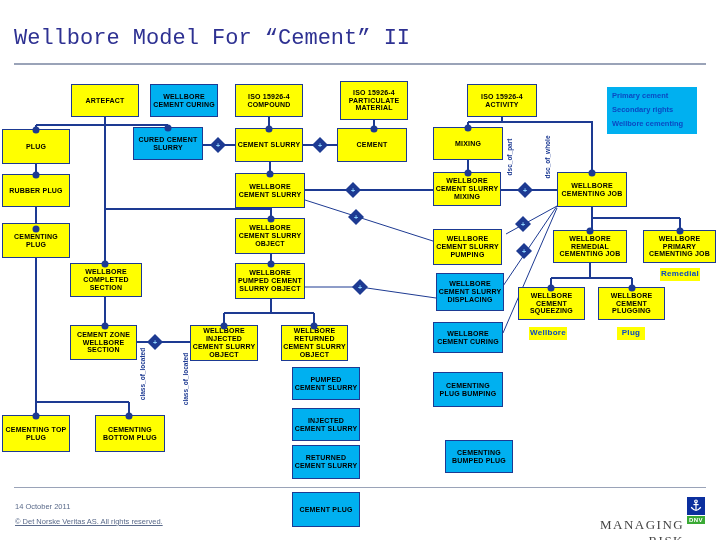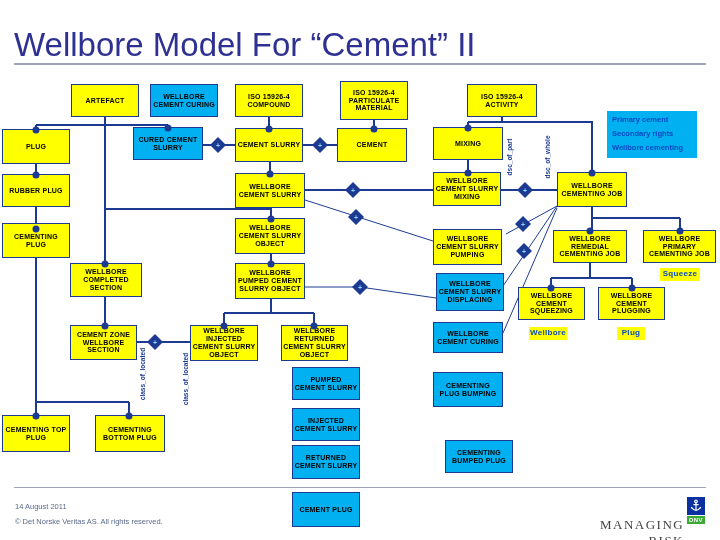--- a/index.html
+++ b/index.html
@@ -1,38 +1,38 @@
 <!DOCTYPE html>
 <html><head>
 <meta charset="utf-8">
 <style>
   html,body{margin:0;padding:0;background:#e8e8e8;}
   #stage{position:relative;width:720px;height:540px;background:#ffffff;overflow:hidden;
          font-family:"Liberation Sans",sans-serif;}
   #title{position:absolute;left:14px;top:26px;width:690px;
-         font-family:Liberation Sans, sans-serif;font-size:33px;color:#2e3192;}
+         font-family:Liberation Mono, monospace;font-size:22px;color:#2e3192;}
   .rule{position:absolute;left:14px;width:692px;background:#9aa3b8;}
   #title-rule{top:63px;height:2px;}
   #footer-rule{top:487px;height:1px;}
   svg.layer{position:absolute;left:0;top:0;pointer-events:none;}
   #lines line{stroke:#1d3a92;}
   .node{position:absolute;display:flex;align-items:center;justify-content:center;
         text-align:center;font-weight:bold;font-size:7px;line-height:1.12;
         letter-spacing:.2px;color:#000;border:1.5px solid #1d3a92;padding:1px;
         box-sizing:border-box;}
   .node.yellow{background:#FFFF00;}
   .node.cyan{background:#00B0F0;}
   .node.tag{border:none;background:#FFFF00;color:#0a49c2;font-size:8px;letter-spacing:.3px;}
   .edge-label{position:absolute;transform:translate(-50%,-50%) rotate(-90deg);
         font-size:6.5px;font-weight:bold;color:#1d3a92;white-space:nowrap;}
   #legend-box{position:absolute;left:607px;top:87px;width:90px;height:47px;
-        background:#00B0F0;box-sizing:border-box;padding:2px 0 0 5px;margin-top:24px;}
+        background:#00B0F0;box-sizing:border-box;padding:2px 0 0 5px;}
   .legend-line{font-size:7.5px;font-weight:bold;color:#0a49c2;line-height:14px;white-space:nowrap;}
   #footer-date{position:absolute;left:15px;top:502px;font-size:7.5px;color:#5a6a8a;}
-  #footer-copy{position:absolute;left:15px;top:517px;font-size:7.5px;color:#5a6a8a;}
+  #footer-copy{position:absolute;left:15px;top:517px;font-size:7.5px;color:#5a6a8a;text-decoration:underline;}
   #tagline{position:absolute;left:600px;top:517px;width:84px;text-align:right;
         font-family:"Liberation Serif",serif;font-size:13px;color:#444;letter-spacing:1.5px;}
   #dnv-logo{position:absolute;left:687px;top:497px;width:18px;}
   #dnv-emblem{width:18px;height:18px;background:#0b2f9e;display:flex;align-items:center;justify-content:center;}
   #dnv-bar{width:18px;height:8px;background:#3aaa35;color:#fff;font-size:6px;font-weight:bold;
         text-align:center;line-height:8px;letter-spacing:.5px;margin-top:1px;}
 </style>
 </head>
 <body>
 
@@ -103,21 +103,21 @@
       <div class="node yellow" style="left: 433px; top: 127px; width: 70px; height: 33px;">MIXING</div>
       <div class="node yellow" style="left: 2px; top: 174px; width: 68px; height: 33px;">RUBBER PLUG</div>
       <div class="node yellow" style="left: 235px; top: 173px; width: 70px; height: 35px;">WELLBORE CEMENT SLURRY</div>
       <div class="node yellow" style="left: 433px; top: 172px; width: 68px; height: 34px;">WELLBORE CEMENT SLURRY MIXING</div>
       <div class="node yellow" style="left: 557px; top: 172px; width: 70px; height: 35px;">WELLBORE CEMENTING JOB</div>
       <div class="node yellow" style="left: 2px; top: 223px; width: 68px; height: 35px;">CEMENTING PLUG</div>
       <div class="node yellow" style="left: 235px; top: 218px; width: 70px; height: 36px;">WELLBORE CEMENT SLURRY OBJECT</div>
       <div class="node yellow" style="left: 433px; top: 229px; width: 69px; height: 36px;">WELLBORE CEMENT SLURRY PUMPING</div>
       <div class="node yellow" style="left: 553px; top: 230px; width: 74px; height: 33px;">WELLBORE REMEDIAL CEMENTING JOB</div>
       <div class="node yellow" style="left: 643px; top: 230px; width: 73px; height: 33px;">WELLBORE PRIMARY CEMENTING JOB</div>
-      <div class="node tag" style="left: 660px; top: 268px; width: 40px; height: 13px;">Squeeze</div>
+      <div class="node tag" style="left: 660px; top: 268px; width: 40px; height: 13px;">Remedial</div>
       <div class="node yellow" style="left: 70px; top: 263px; width: 72px; height: 34px;">WELLBORE COMPLETED SECTION</div>
       <div class="node yellow" style="left: 235px; top: 263px; width: 70px; height: 36px;">WELLBORE PUMPED CEMENT SLURRY OBJECT</div>
       <div class="node cyan" style="left: 436px; top: 273px; width: 68px; height: 38px;">WELLBORE CEMENT SLURRY DISPLACING</div>
       <div class="node yellow" style="left: 518px; top: 287px; width: 67px; height: 33px;">WELLBORE CEMENT SQUEEZING</div>
       <div class="node yellow" style="left: 598px; top: 287px; width: 67px; height: 33px;">WELLBORE CEMENT PLUGGING</div>
       <div class="node yellow" style="left: 70px; top: 325px; width: 67px; height: 35px;">CEMENT ZONE WELLBORE SECTION</div>
       <div class="node yellow" style="left: 190px; top: 325px; width: 68px; height: 36px;">WELLBORE INJECTED CEMENT SLURRY OBJECT</div>
       <div class="node yellow" style="left: 281px; top: 325px; width: 67px; height: 36px;">WELLBORE RETURNED CEMENT SLURRY OBJECT</div>
       <div class="node cyan" style="left: 433px; top: 322px; width: 70px; height: 31px;">WELLBORE CEMENT CURING</div>
       <div class="node tag" style="left: 529px; top: 327px; width: 38px; height: 13px;">Wellbore</div>
@@ -192,21 +192,21 @@
         <text x="155" y="344.5" text-anchor="middle" font-size="7" fill="#8fd4ff" font-weight="bold">+</text>
       </g>
     </svg>
 
   <div id="legend-box">
       <div class="legend-line">Primary cement</div>
       <div class="legend-line">Secondary rights</div>
       <div class="legend-line">Wellbore cementing</div>
     </div>
 
-  <div id="footer-date">14 August 2011</div>
+  <div id="footer-date">14 October 2011</div>
   <div id="footer-copy">© Det Norske Veritas AS. All rights reserved.</div>
   <div class="rule" id="footer-rule"></div>
 
   <div id="tagline">MANAGING RISK</div>
   <div id="dnv-logo">
     <div id="dnv-emblem">
       <svg width="14" height="14" viewBox="0 0 14 14">
         <g stroke="#ffffff" stroke-width="1.2" fill="none">
           <circle cx="7" cy="2.3" r="1.3"></circle>
           <line x1="7" y1="3.6" x2="7" y2="11"></line>

